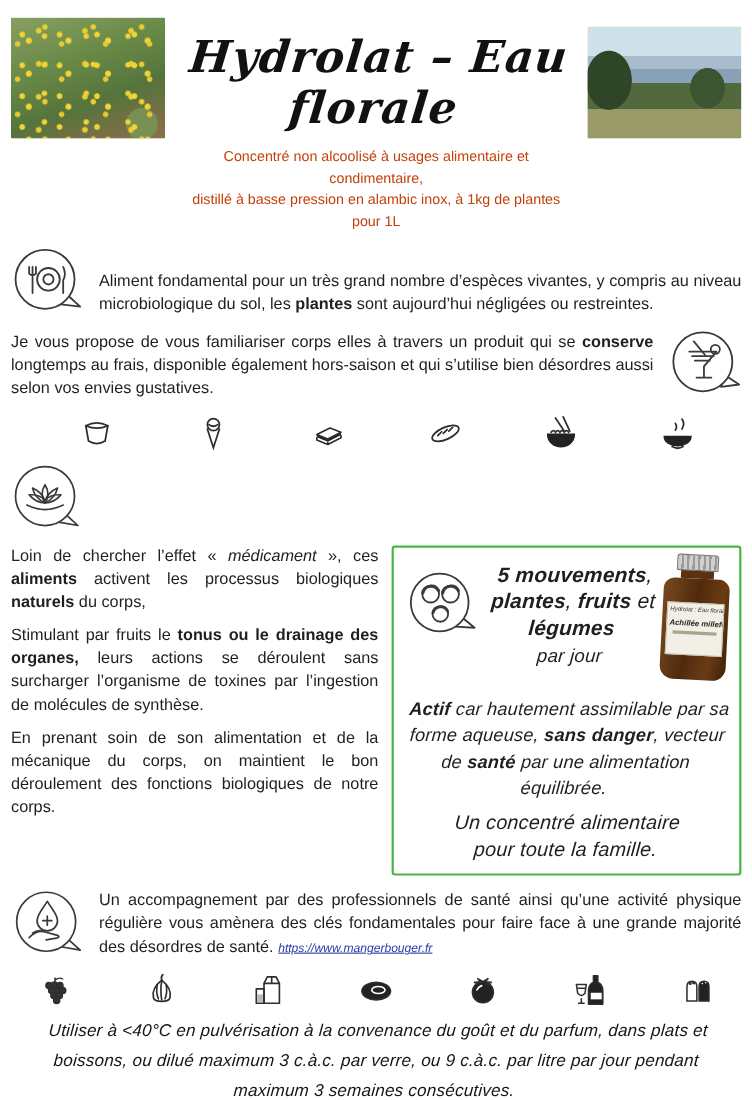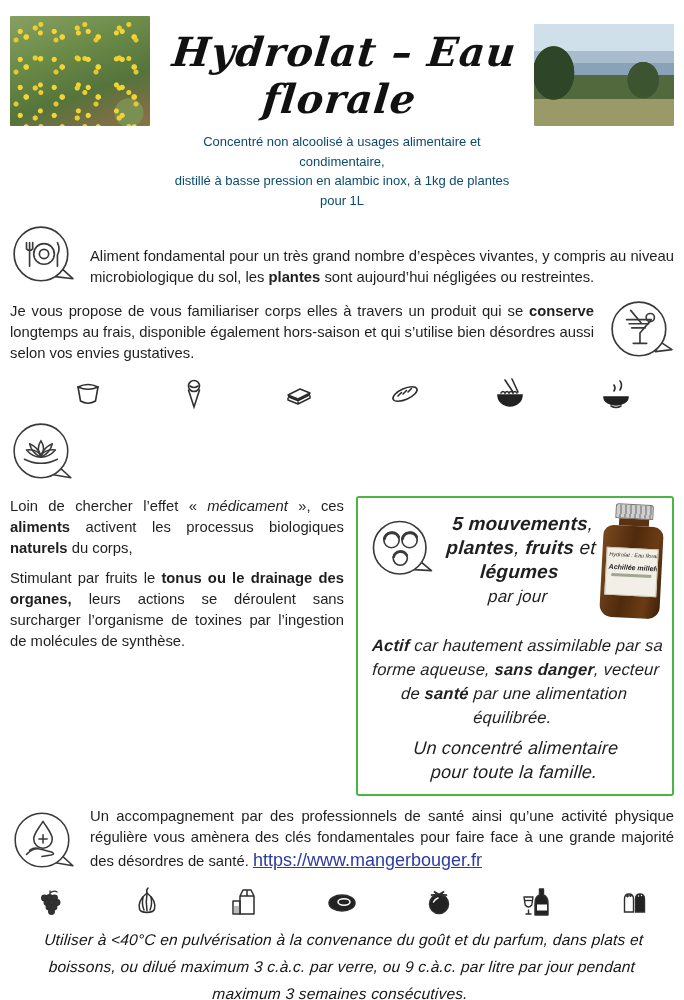--- a/index.html
+++ b/index.html
@@ -4,21 +4,21 @@
 <style>
   * { box-sizing: border-box; }
   html,body { margin:0; padding:0; background:#e9e9e9; }
   .page {
     width:684px; height:1000px; margin:0 auto; background:#fff;
     font-family:"Liberation Sans", sans-serif; color:#1f1f1f;
     padding:16px 10px 8px; overflow:hidden; position:relative;
   }
   .b { font-weight:700; }
   .i { font-style:italic; }
-  .link { color:#2b3aa5; text-decoration:underline; font-size:18px; }
+  .link { color:#2b3aa5; font-style:italic; text-decoration:underline; font-size:11px; }
   .hw { font-style:italic; transform:skewX(-4deg); letter-spacing:.2px; }
 
   
   header { display:flex; gap:12px; align-items:flex-start; margin-bottom:12px; }
   .photo { flex:none; border-radius:1px; }
   .photo-garden {
     width:140px; height:110px;
     background-image:
       radial-gradient(circle 2.2px at 30% 55%, #f2d435 0 2.2px, transparent 3px),
       radial-gradient(circle 2.2px at 60% 40%, #eccf2f 0 2.2px, transparent 3px),
@@ -35,21 +35,21 @@
     background-image:
       radial-gradient(ellipse 34px 44px at 14% 48%, #2f4527 0 60%, transparent 62%),
       radial-gradient(ellipse 26px 30px at 78% 55%, #3c5530 0 60%, transparent 62%),
       linear-gradient(180deg,#cfe0ea 0 26%, #a8bccd 26% 38%, #8aa2b8 38% 50%, #51693c 50% 74%, #9a9a68 74% 100%);
   }
   .title-block { flex:1; text-align:center; padding-top:10px; }
   .title-block h1 {
     margin:2px 0 10px; font-family:"DejaVu Serif", serif; font-style:italic; font-weight:700;
     font-size:40px; letter-spacing:1px; color:#111; transform:skewX(-6deg);
   }
-  .subtitle { margin:0; font-size:13px; line-height:1.5; color:#0c4a6e; }
+  .subtitle { margin:0; font-size:13px; line-height:1.5; color:#c2410c; }
 
   
   .row { display:flex; gap:14px; align-items:flex-end; margin:0 0 10px; }
   .row .txt { flex:1; margin:0; text-align:justify; font-size:14.8px; line-height:1.42; }
   .bubble { flex:none; width:66px; height:66px; }
   .bubble svg { width:100%; height:100%; }
 
   .icon-strip { display:flex; justify-content:space-between; align-items:center; padding:2px 40px 0 60px; margin-bottom:8px; }
   .icon-strip.second { padding:0 22px; margin:2px 0 6px; }
   .food-icon { width:36px; height:36px; }
@@ -185,20 +185,21 @@
         <path d="M30 36 Q39 32 41 23 Q32 27 30 35"></path>
         <path d="M14 38 q16 8 32 0"></path>
       </svg>
     </span>
   </section>
 
   <div class="columns">
     <div class="col-left">
       <p><span>Loin de chercher l’effet « </span><span class="i">médicament</span><span> », ces </span><span class="b">aliments</span><span> activent les processus biologiques </span><span class="b">naturels</span><span> du corps,</span></p>
       <p><span>Stimulant par fruits le </span><span class="b">tonus ou le drainage des organes,</span><span> leurs actions se déroulent sans surcharger l’organisme de toxines par l’ingestion de molécules de synthèse.</span></p>
+      <p><span>En prenant soin de son alimentation et de la mécanique du corps, on maintient le bon déroulement des fonctions biologiques de notre corps.</span></p>
     </div>
 
     <div class="green-box">
       <div class="gb-top">
         <span class="bubble">
           <svg viewBox="0 0 64 64" fill="none" stroke="#3a3a3a" stroke-width="1.5" stroke-linecap="round" stroke-linejoin="round">
             <path d="M46 40 L58 50 L42 49 Z" fill="#fff"></path>
             <circle cx="29" cy="29" r="24" fill="#fff"></circle>
             <circle cx="21.5" cy="22" r="7"></circle>
               <path d="M15 21 a7 7 0 0 1 13 -2" stroke-width="2.6"></path>

